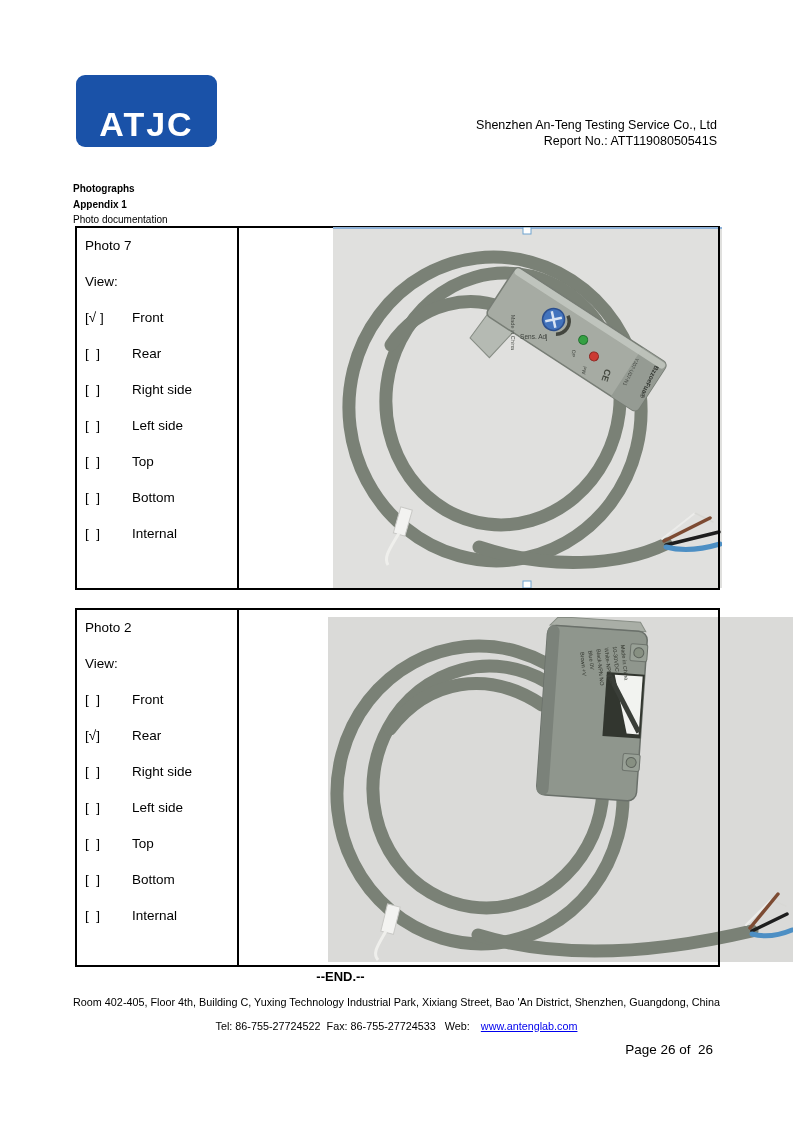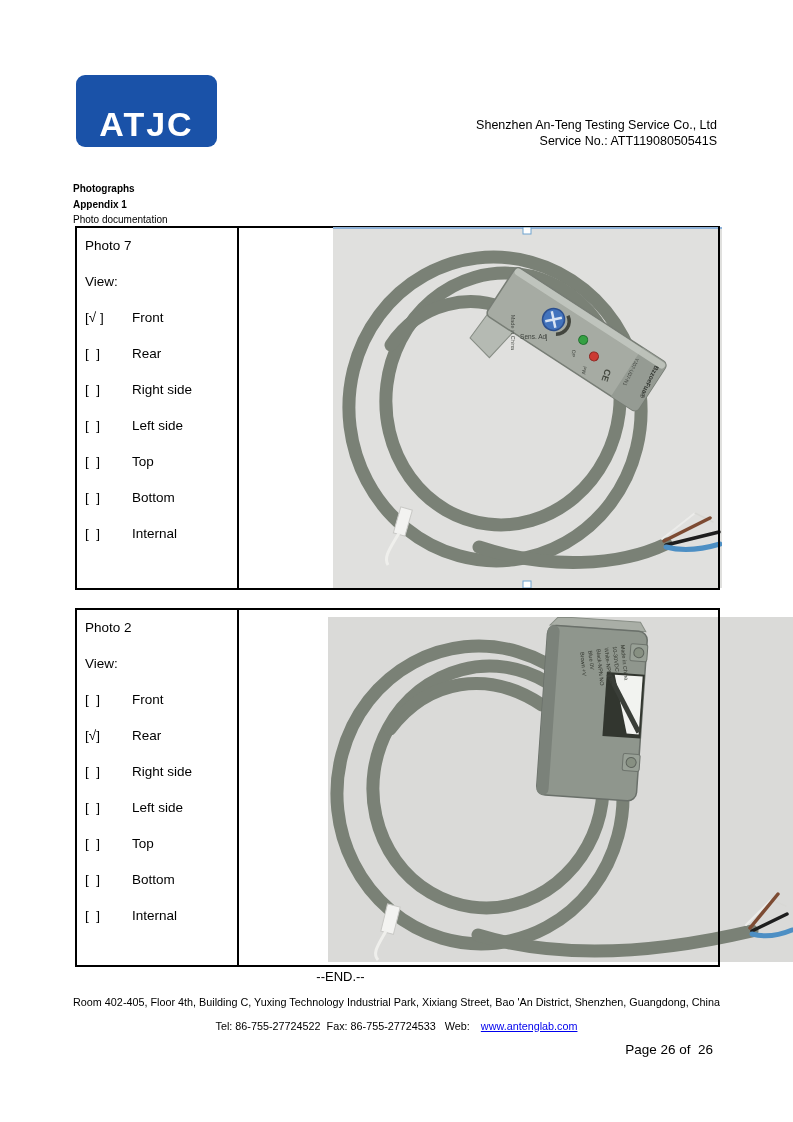--- a/index.html
+++ b/index.html
@@ -31,42 +31,42 @@
 
   
   .photo{position:absolute;z-index:3;display:block;}
   .photo1{left:333px;top:227px;width:389px;height:361px;}
   .photo2{left:328px;top:617px;width:465px;height:345px;}
   .right-rule{position:absolute;left:718px;width:2px;background:#000;z-index:5;}
   .rr1{top:226px;height:364px;}
   .rr2{top:608px;height:359px;}
 
   
-  .endline{position:absolute;left:0;top:969px;width:681px;text-align:center;font-weight:normal;font-size:13px;}
+  .endline{position:absolute;left:0;top:969px;width:681px;text-align:center;font-weight:bold;font-size:13px;}
   .addr{position:absolute;left:0;top:996px;width:793px;text-align:center;font-size:10.8px;font-weight:normal;}
   .contacts{position:absolute;left:0;top:1020px;width:793px;text-align:center;font-size:10.8px;white-space:pre;}
   .weblink{color:#0000ee;text-decoration:underline;padding-left:8px;}
   .pagenum{position:absolute;right:80px;top:1042px;font-size:13.5px;white-space:pre;}
 
   svg text{font-family:"Liberation Sans", sans-serif;}
 </style>
 </head>
 <body>
 
 <div id="page">
 
   <div class="logo">
     <div class="logo-title">ATJC</div>
     <div class="logo-rule"></div>
     <div class="logo-sub">AN TENG TESTING</div>
   </div>
 
   <div class="hdr">
     <div>Shenzhen An-Teng Testing Service Co., Ltd</div>
-    <div>Service No.: ATT11908050541S</div>
+    <div>Report No.: ATT11908050541S</div>
   </div>
 
   <div class="sec">
     <div class="b">Photographs</div>
     <div class="b">Appendix 1</div>
     <div>Photo documentation</div>
   </div>
 
   <div class="ptable t1">
     <div class="vdivider"></div>

